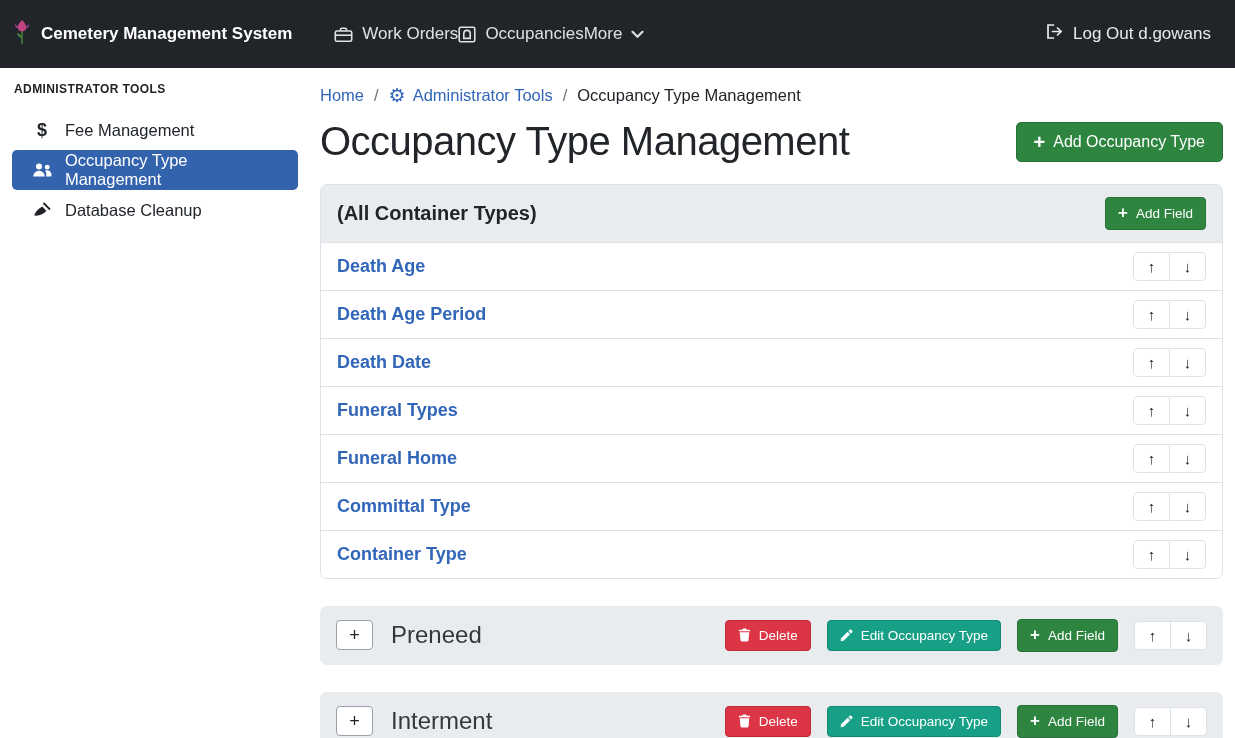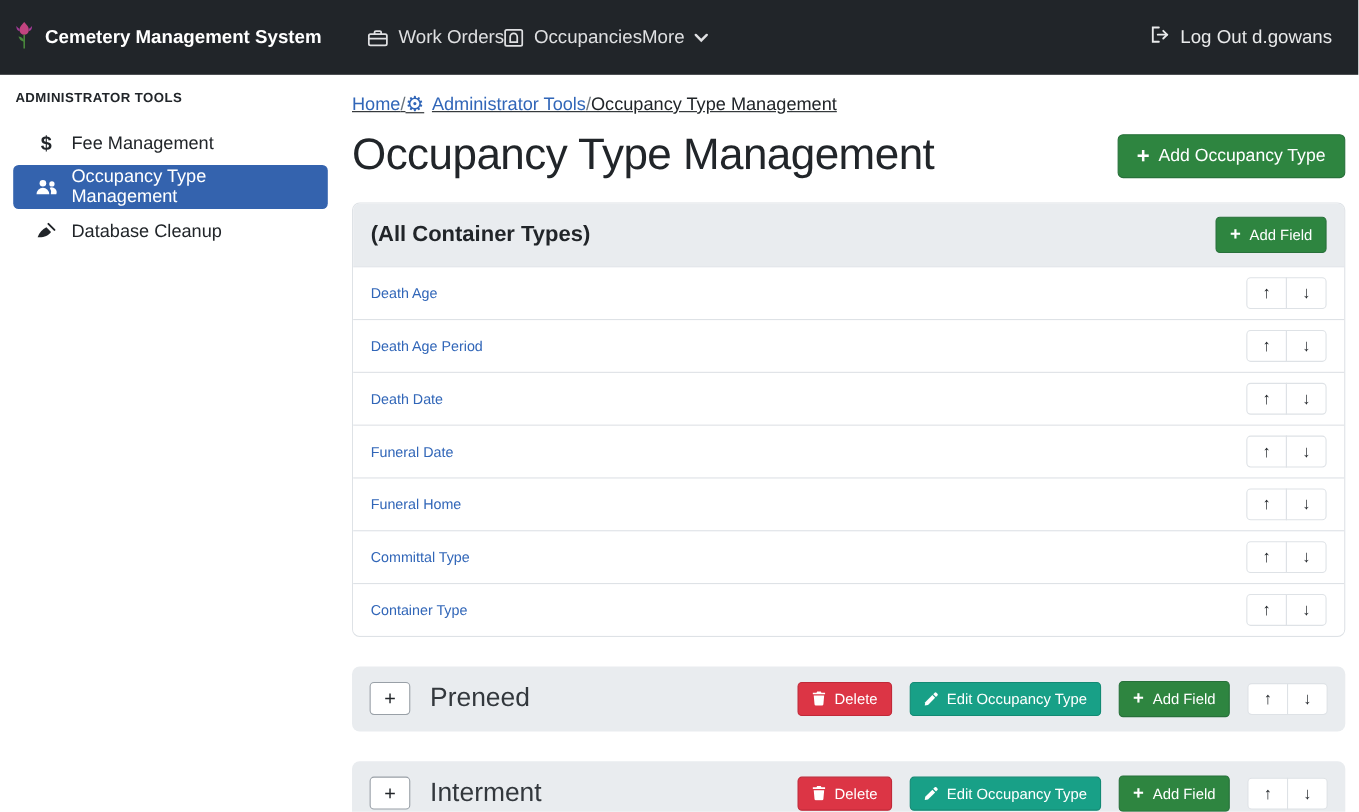--- a/index.html
+++ b/index.html
@@ -33,21 +33,21 @@
   .side-item{display:flex;align-items:center;gap:11px;height:40px;padding:0 10px 0 18px;
     border-radius:5px;font-size:16.5px;color:#212529;cursor:pointer;}
   .side-item .ico{width:24px;display:flex;justify-content:center;align-items:center;color:#212529;}
   .side-item.active{background:var(--primary-blue);color:#fff;}
   .side-item.active .ico{color:#fff;}
   .dollar{font-weight:700;font-size:18px;}
 
   .main{flex:1;padding:18px 12px 0 12px;overflow:hidden;}
 
   
-  .breadcrumb{display:flex;align-items:center;font-size:16.5px;text-decoration:underline;}
+  .breadcrumb{display:flex;align-items:center;gap:10px;font-size:16.5px;}
   .crumb-link{color:var(--link-blue);text-decoration:none;cursor:pointer;display:flex;align-items:center;gap:7px;}
   .crumb-sep{color:#6c757d;}
   .crumb-current{color:#212529;}
   .gear{color:var(--link-blue);font-size:19px;line-height:1;}
 
   
   .title-row{display:flex;align-items:center;justify-content:space-between;margin-top:14px;}
   .page-title{font-size:40px;font-weight:400;color:#212529;letter-spacing:-.5px;}
   .btn{display:inline-flex;align-items:center;gap:8px;border:1px solid transparent;border-radius:5px;
     color:#fff;cursor:pointer;font-family:inherit;}
@@ -58,21 +58,21 @@
   .btn-lg{font-size:16px;padding:9px 17px;}
   .btn-sm{font-size:13.5px;padding:7px 12px;border-radius:4px;}
 
   
   .card{margin-top:20px;border:1px solid var(--border-gray);border-radius:7px;overflow:hidden;}
   .card-header{background:var(--header-gray);padding:12px 16px;display:flex;align-items:center;
     justify-content:space-between;}
   .card-title{font-size:20px;font-weight:700;color:#212529;}
   .field-row{display:flex;align-items:center;justify-content:space-between;
     padding:9px 16px;border-top:1px solid var(--border-gray);background:#fff;}
-  .field-link{font-size:13px;font-weight:400;color:var(--link-blue);text-decoration:none;cursor:pointer;}
+  .field-link{font-size:18px;font-weight:700;color:var(--link-blue);text-decoration:none;cursor:pointer;}
   .arrow-group{display:flex;}
   .arrow-btn{width:37px;height:29px;background:#fff;border:1px solid var(--border-gray);
     color:#212529;font-size:15px;cursor:pointer;display:flex;align-items:center;justify-content:center;
     font-family:inherit;}
   .arrow-btn:first-child{border-radius:4px 0 0 4px;}
   .arrow-btn:last-child{border-radius:0 4px 4px 0;margin-left:-1px;}
 
   
   .section-bar{margin-top:27px;background:var(--header-gray);border-radius:7px;
     padding:13px 16px;display:flex;align-items:center;}
@@ -241,21 +241,21 @@
       <button class="arrow-btn">
         <span>↑</span>
       </button>
       <button class="arrow-btn">
         <span>↓</span>
       </button>
     </div>
   </div>
 
   <div class="field-row">
-    <a class="field-link">Funeral Date</a>
+    <a class="field-link">Funeral Types</a>
     <div class="arrow-group">
       <button class="arrow-btn">
         <span>↑</span>
       </button>
       <button class="arrow-btn">
         <span>↓</span>
       </button>
     </div>
   </div>
 

